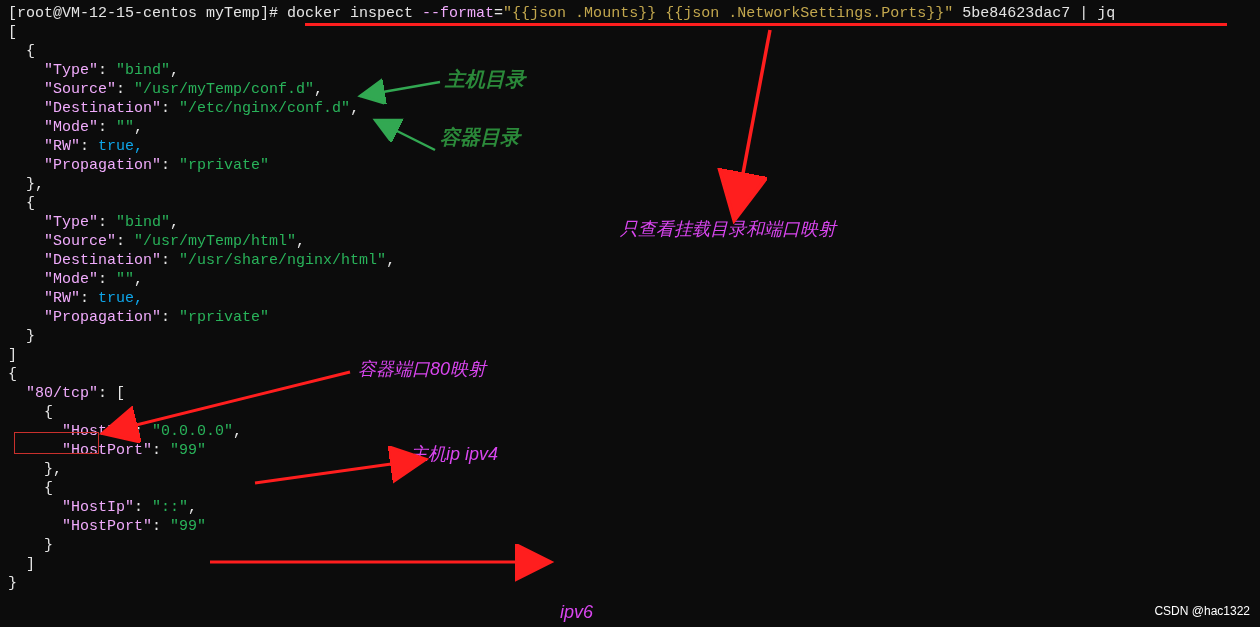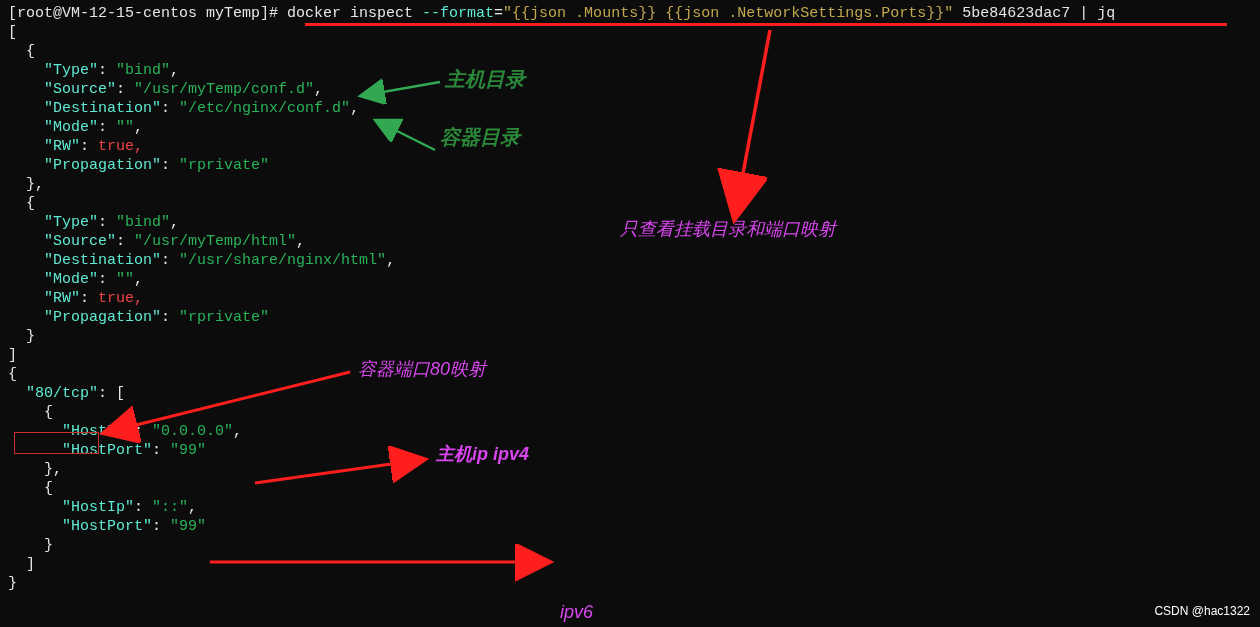--- a/index.html
+++ b/index.html
@@ -11,23 +11,23 @@
     width: 1260px;
     height: 627px;
     overflow: hidden;
     position: relative;
     line-height: 19px;
     padding-top: 4px;
   }
   .line { white-space: pre; padding: 0 8px; }
   .white   { color: #e5e5e5; text-align: center; }
   .green   { color: #29b35a; }
-  .teal    { color: #5eead4; }
+  .teal    { color: #f0abfc; }
   .gold    { color: #c2a74e; }
-  .keybool { color: #ef4444; }
+  .keybool { color: #0ea5e9; }
 
   
   .cmd-underline {
     position: absolute;
     top: 23px; left: 305px; width: 922px; height: 3px;
     background: #ff1e1e;
   }
 
   
   .anno {
@@ -110,21 +110,21 @@
 </div>
 
 <div class="cmd-underline"></div>
 
 <div class="hlbox" style="left:14px; top:432px; width:85px; height:22px;"></div>
 
 <div class="anno-green" style="left:445px; top:70px;">主机目录</div>
 <div class="anno-green" style="left:440px; top:128px;">容器目录</div>
 <div class="anno" style="left:620px; top:220px;">只查看挂载目录和端口映射</div>
 <div class="anno" style="left:358px; top:360px;text-align:right;">容器端口80映射</div>
-<div class="anno" style="left:436px; top:445px;font-weight:bold;">主机ip   ipv4</div>
+<div class="anno" style="left:410px; top:445px;">主机ip   ipv4</div>
 <div class="anno" style="left:560px; top:564px;margin-top:39px;">ipv6</div>
 
 <svg class="arrow arrow-green" style="left:0;top:0;width:1260px;height:627px;">
   <defs>
     <marker id="ag1" markerWidth="12" markerHeight="12" refX="10" refY="5" orient="auto">
       <path d="M0,0 L10,5 L0,10 z"></path>
     </marker>
   </defs>
   <line x1="440" y1="82" x2="360" y2="96" stroke-width="2.5" marker-end="url(#ag1)"></line>
 </svg>

